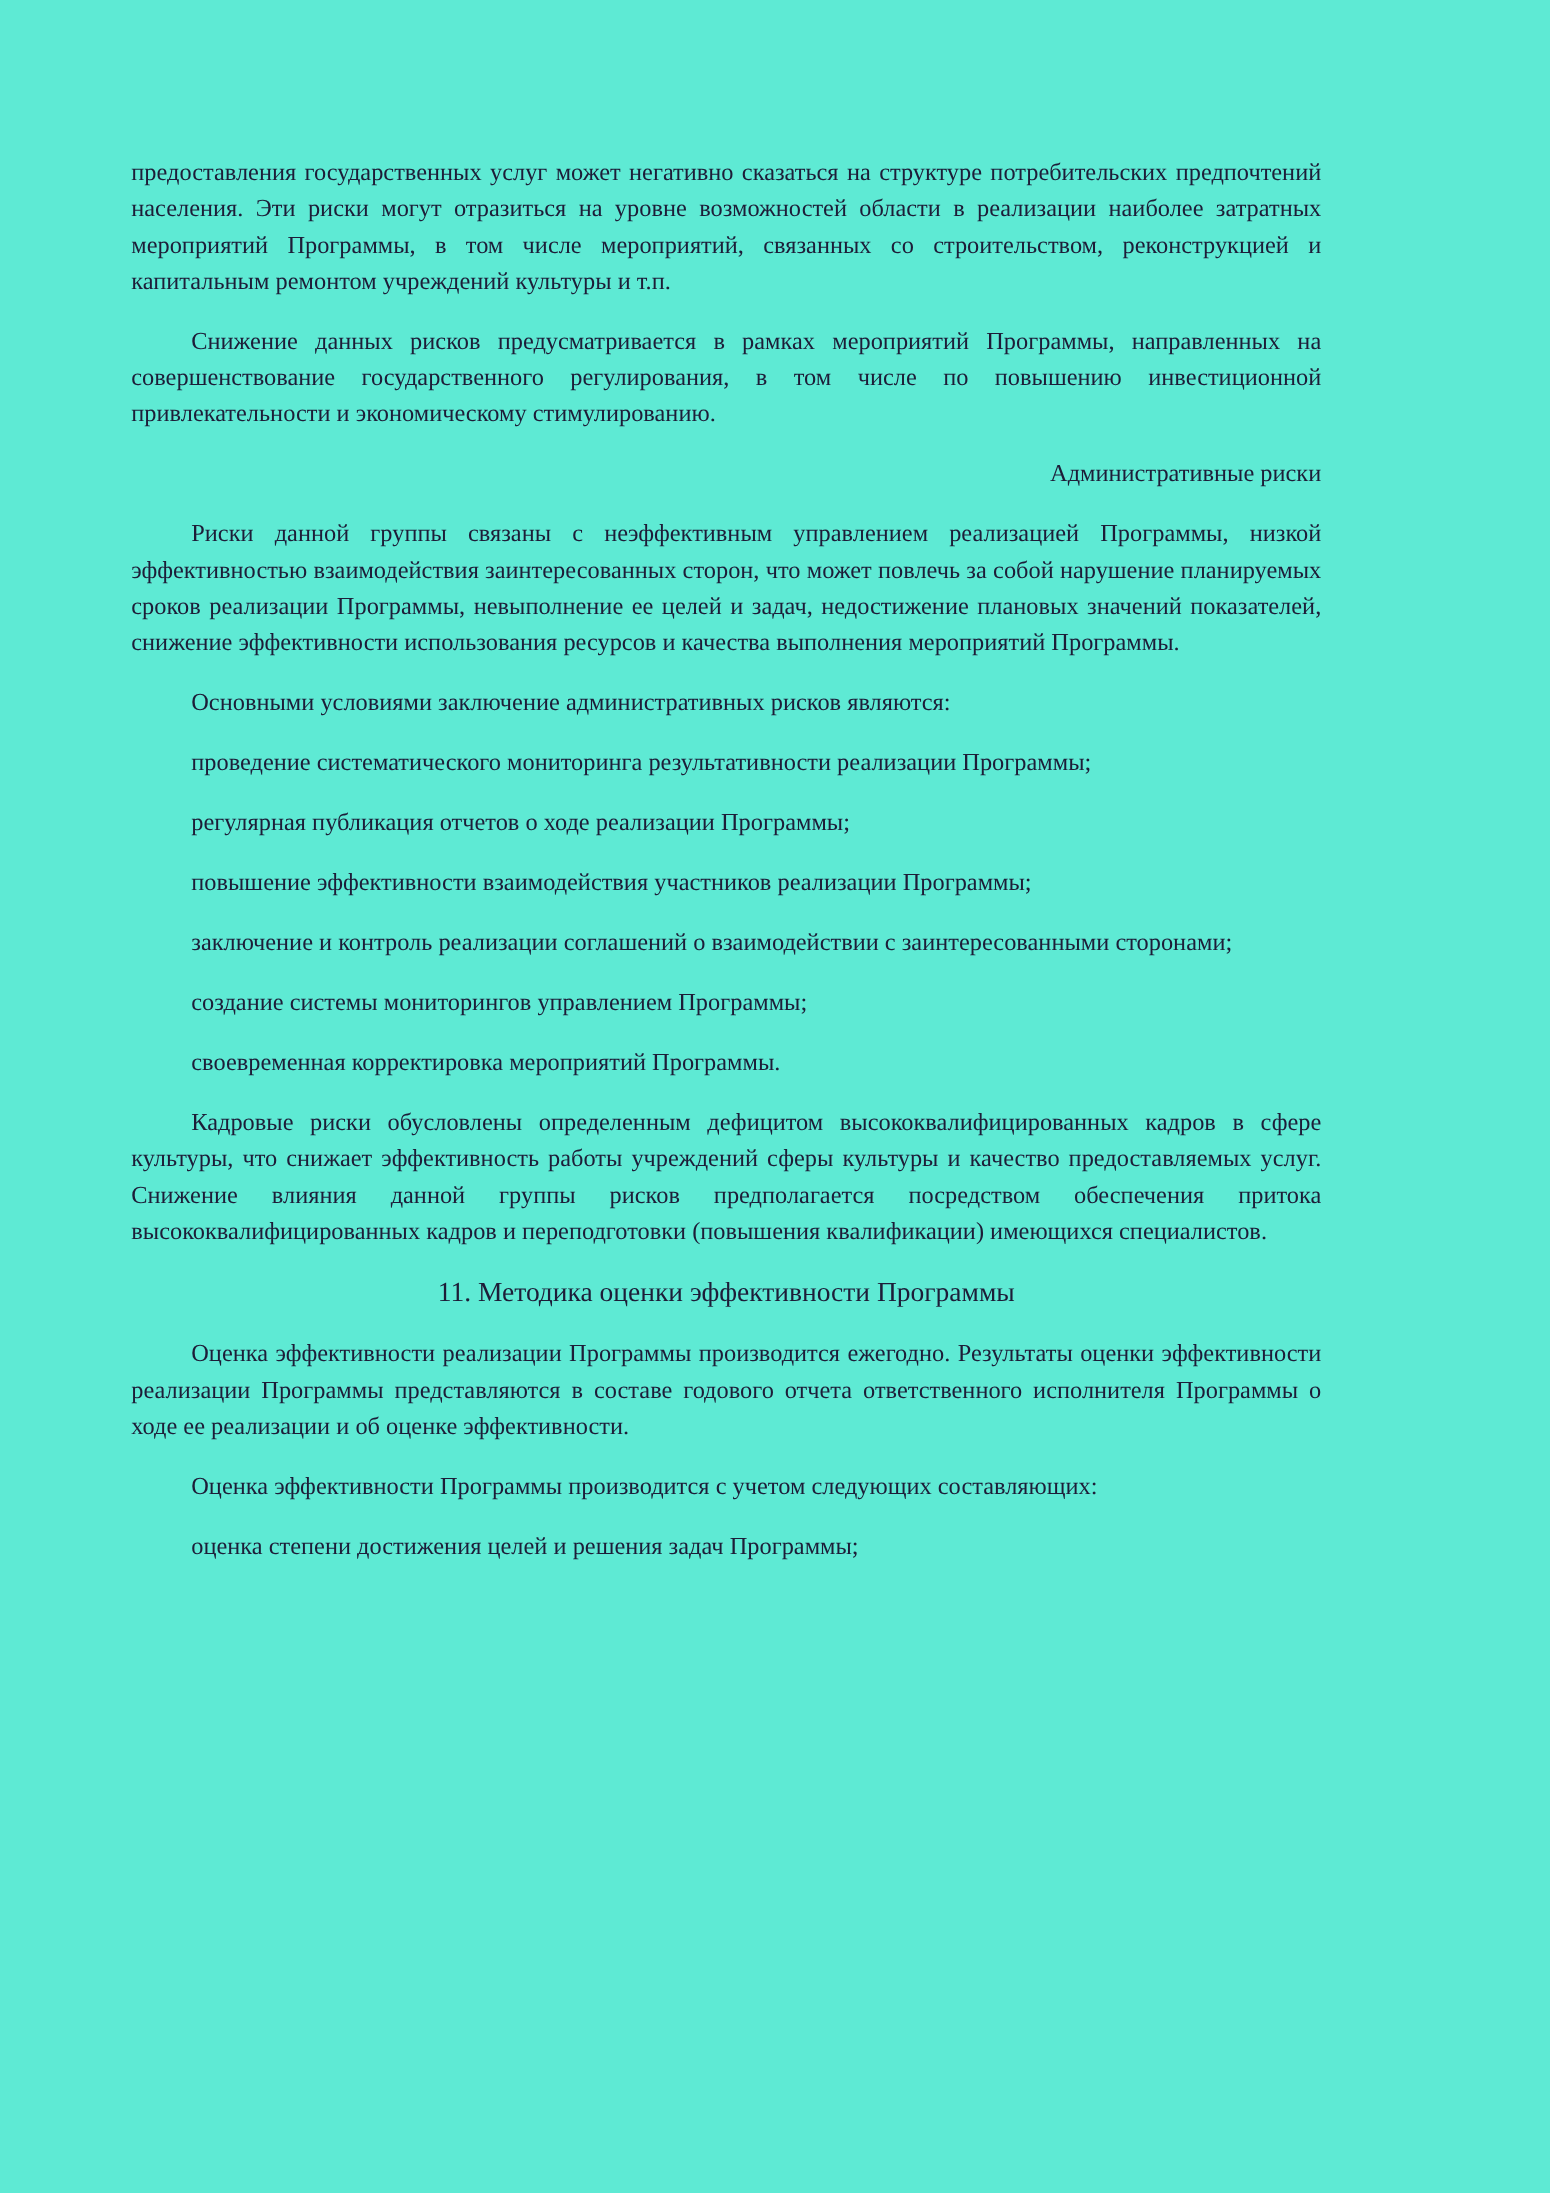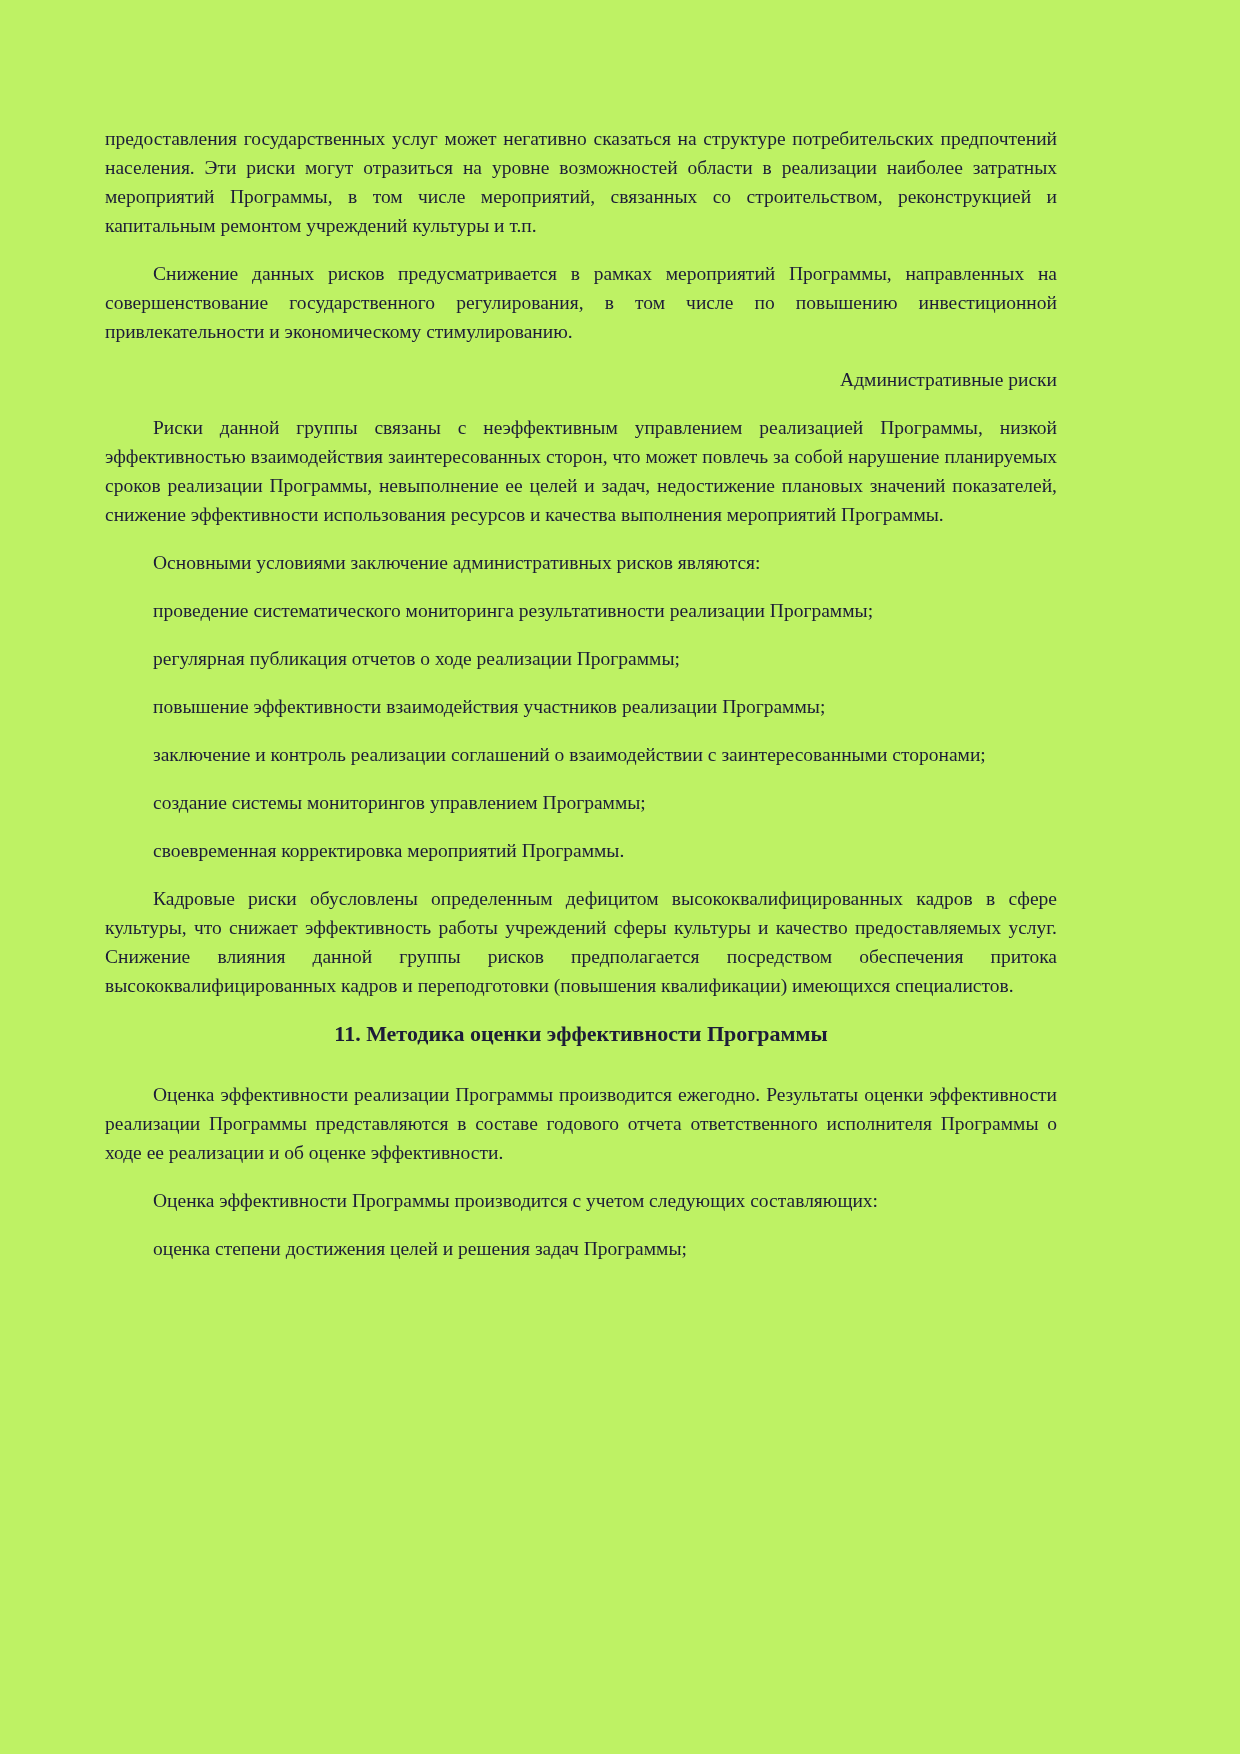--- a/index.html
+++ b/index.html
@@ -6,21 +6,21 @@
     margin: 0;
     padding: 0;
     background: #ffffff;
   }
   .page {
     position: relative;
     width: 1240px;
     height: 1754px;
     box-sizing: border-box;
     padding: 124px 183px 80px 105px;
-    background: #bef264;
+    background: #5eead4;
     font-family: "Liberation Serif", "DejaVu Serif", serif;
     font-size: 19.5px;
     line-height: 29px;
     color: #1d1d38;
     overflow: hidden;
   }
   .para {
     margin: 0 0 19px 0;
     text-align: justify;
     text-indent: 48px;
@@ -28,24 +28,24 @@
   .para.no-indent {
     text-indent: 0;
   }
   .para.centered {
     text-align: right;
     text-indent: 0;
   }
   .para.heading {
     text-align: center;
     text-indent: 0;
-    font-weight: bold;
+    font-weight: normal;
     font-size: 22px;
     margin-top: 8px;
-    margin-bottom: 32px;
+    margin-bottom: 21px;
   }
 </style>
 </head>
 <body>
 
 <div class="page">
   <p class="para no-indent">предоставления государственных услуг может негативно сказаться на структуре потребительских предпочтений населения. Эти риски могут отразиться на уровне возможностей области в реализации наиболее затратных мероприятий Программы, в том числе мероприятий, связанных со строительством, реконструкцией и капитальным ремонтом учреждений культуры и т.п.</p>
   <p class="para">Снижение данных рисков предусматривается в рамках мероприятий Программы, направленных на совершенствование государственного регулирования, в том числе по повышению инвестиционной привлекательности и экономическому стимулированию.</p>
   <p class="para centered">Административные риски</p>
   <p class="para">Риски данной группы связаны с неэффективным управлением реализацией Программы, низкой эффективностью взаимодействия заинтересованных сторон, что может повлечь за собой нарушение планируемых сроков реализации Программы, невыполнение ее целей и задач, недостижение плановых значений показателей, снижение эффективности использования ресурсов и качества выполнения мероприятий Программы.</p>

